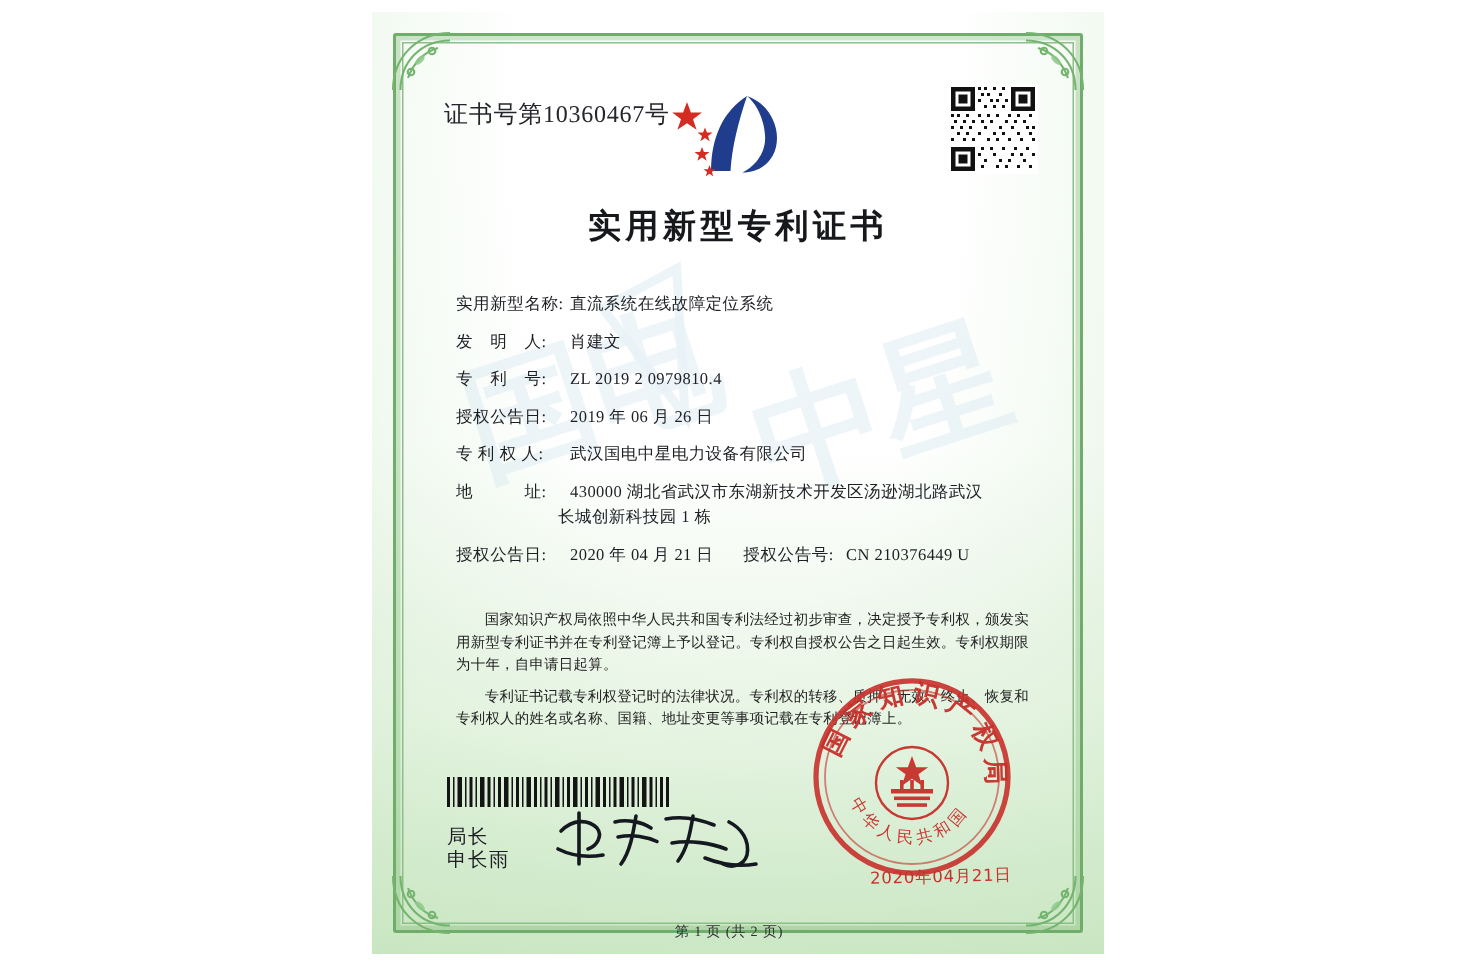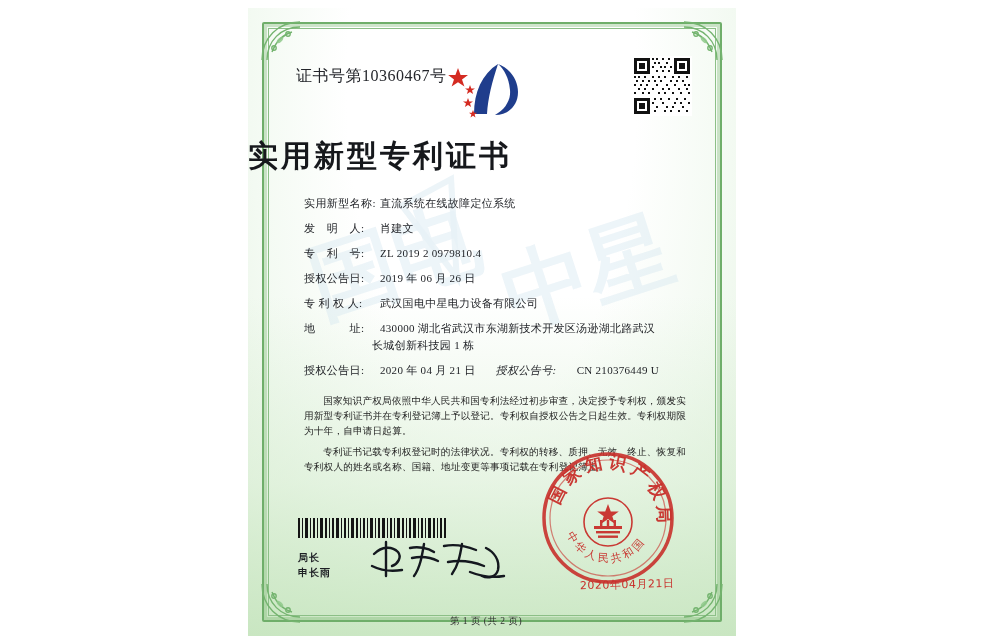--- a/index.html
+++ b/index.html
@@ -111,22 +111,22 @@
     width: 60px;
     height: 60px;
   }
   .qr svg { display: block; }
 
   
   .title {
     position: absolute;
     left: 0; right: 0;
     top: 128px;
-    text-align: left;
-    font-size: 30px;
+    text-align: center;
+    font-size: 22px;
     font-weight: bold;
     letter-spacing: 3px;
     color: #16181c;
     font-family: "DejaVu Serif", "Liberation Serif", serif;
   }
 
   
   .fields {
     position: absolute;
     left: 56px;
@@ -149,36 +149,35 @@
   }
   .fvalue {
     flex: 1 1 auto;
     white-space: normal;
     letter-spacing: 0.3px;
   }
   .frow.two .fvalue { flex: 0 0 auto; margin-right: 20px; }
   .flabel2 {
     flex: 0 0 auto;
     letter-spacing: 0.4px;
-    margin-right: 20px;
-    font-style: italic;
+    margin-right: 8px;
   }
   .fvalue2 { flex: 1 1 auto; letter-spacing: 0.3px; }
   .addr-cont {
     margin-left: 68px;
     letter-spacing: 0.3px;
     margin-top: -8px;
     margin-bottom: 11px;
   }
 
   
   .body-text {
     position: absolute;
     left: 56px;
-    top: 385px;
+    top: 398px;
     width: 382px;
     font-size: 9.6px;
     line-height: 15px;
     color: #232323;
     text-align: justify;
   }
   .body-text p {
     margin: 0 0 6px 0;
     text-indent: 2em;
     letter-spacing: 0.2px;
@@ -191,25 +190,24 @@
     bottom: 98px;
     width: 148px;
     height: 20px;
   }
 
   
   .sign-block {
     position: absolute;
     left: 50px;
     bottom: 56px;
-    font-size: 10px;
+    font-size: 13px;
     line-height: 15px;
     letter-spacing: 1px;
     color: #1d1f24;
-    font-weight: bold;
   }
   .handwriting {
     position: absolute;
     left: 118px;
     bottom: 52px;
     width: 150px;
     height: 48px;
   }
 
   

